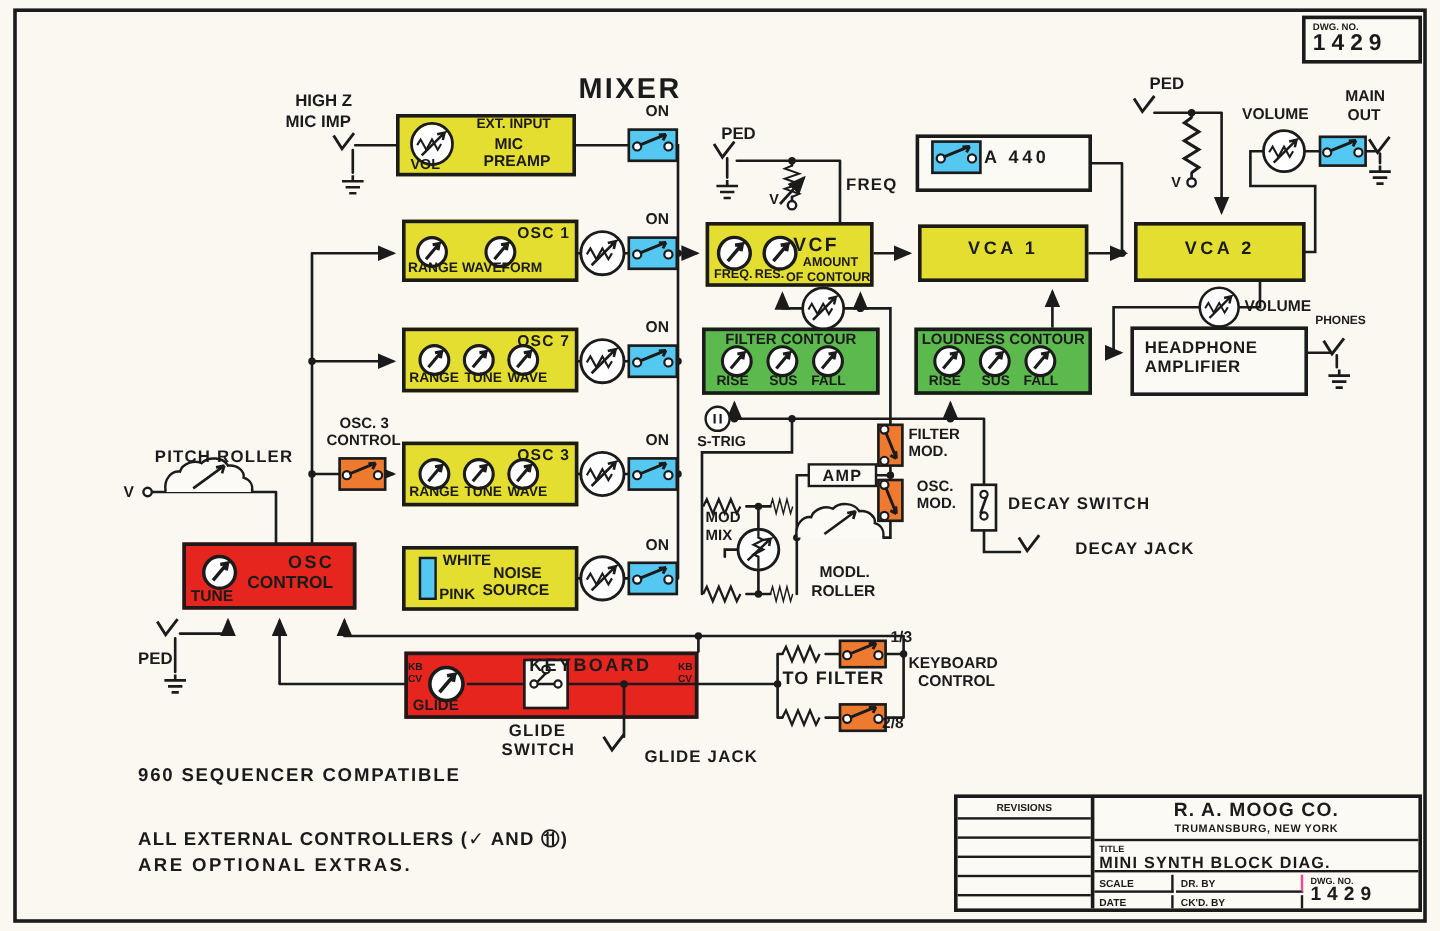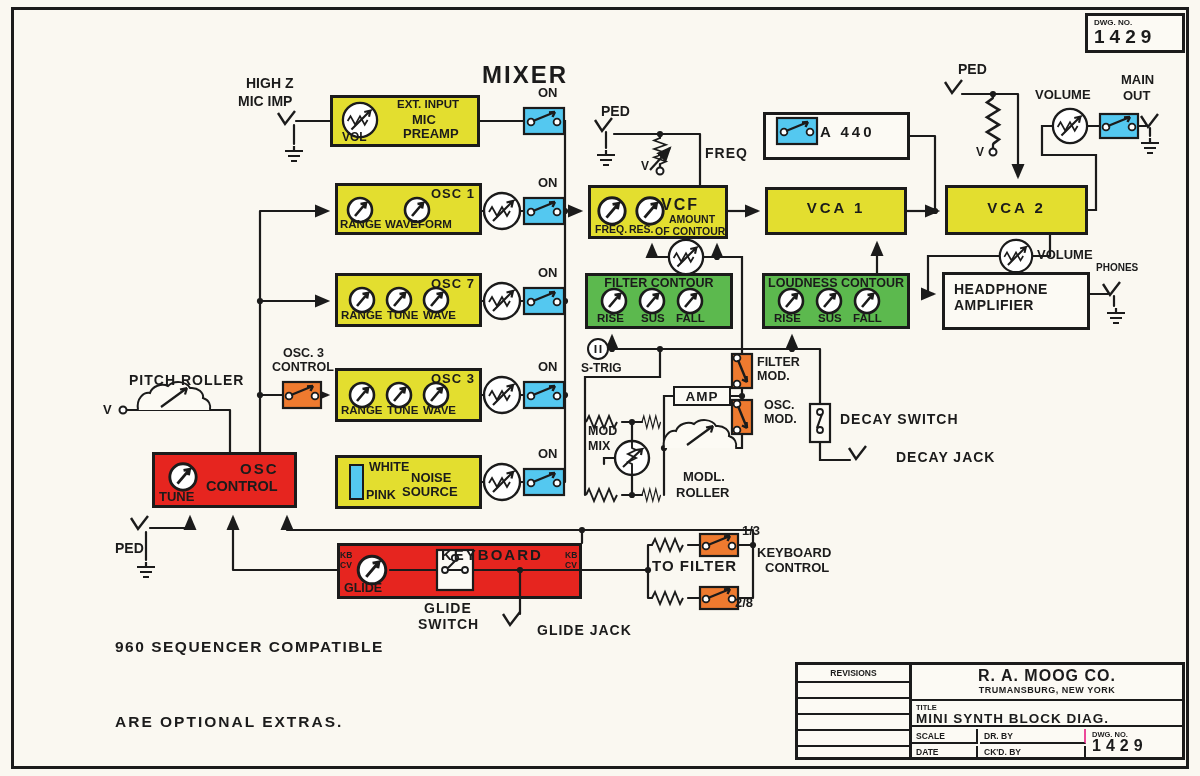--- a/index.html
+++ b/index.html
@@ -401,20 +401,21 @@
   <div class="lb" style="left:424px;top:601px;font-size:14px;letter-spacing:1px;">GLIDE</div>
   <div class="lb" style="left:418px;top:617px;font-size:14px;letter-spacing:1px;">SWITCH</div>
   <div class="lb" style="left:537px;top:623px;font-size:14px;letter-spacing:1px;">GLIDE JACK</div>
   <div class="lb" style="left:652px;top:558px;font-size:15px;letter-spacing:1px;">TO FILTER</div>
   <div class="lb" style="left:742px;top:524px;font-size:13px;">1/3</div>
   <div class="lb" style="left:735px;top:596px;font-size:13px;">2/8</div>
   <div class="lb" style="left:757px;top:546px;font-size:13px;">KEYBOARD</div>
   <div class="lb" style="left:765px;top:561px;font-size:13px;">CONTROL</div>
 
   <div class="lb" style="left:115px;top:639px;font-size:15.5px;letter-spacing:1.5px;">960 SEQUENCER COMPATIBLE</div>
+  <div class="lb" style="left:115px;top:692px;font-size:15.5px;letter-spacing:1px;">ALL EXTERNAL CONTROLLERS (✓ AND ⑪)</div>
   <div class="lb" style="left:115px;top:714px;font-size:15.5px;letter-spacing:2px;">ARE OPTIONAL EXTRAS.</div>
 
   <div id="dwgbox">
     <div class="lb" style="left:6px;top:3px;font-size:8px;">DWG. NO.</div>
     <div class="lb" style="left:6px;top:11px;font-size:19px;letter-spacing:5px;">1429</div>
   </div>
 
   <div id="tb">
     <div class="lcol">
       <div class="lrow lb ctr" style="position:relative;width:100%;font-size:8.5px;padding-top:4px;height:12px;">REVISIONS</div>

